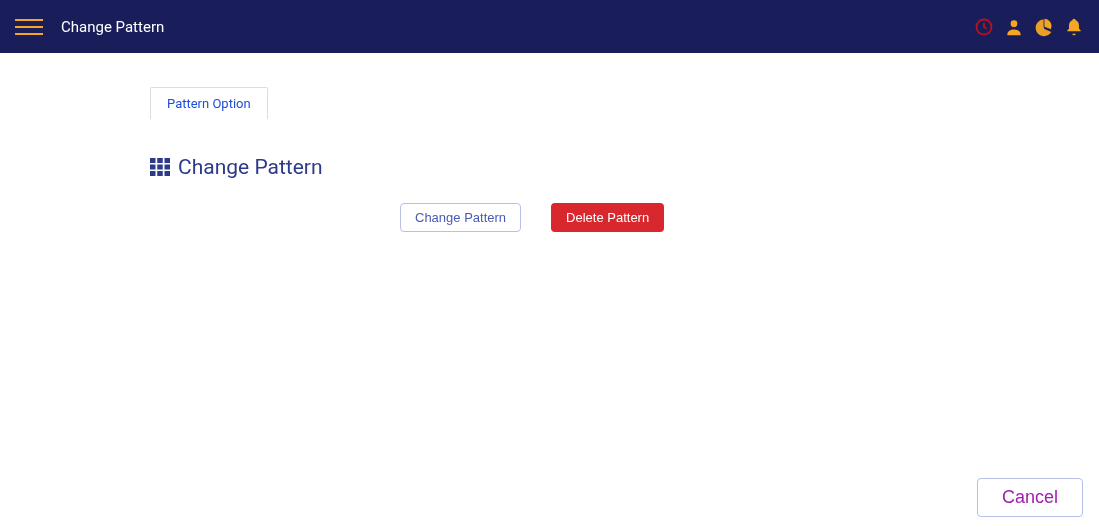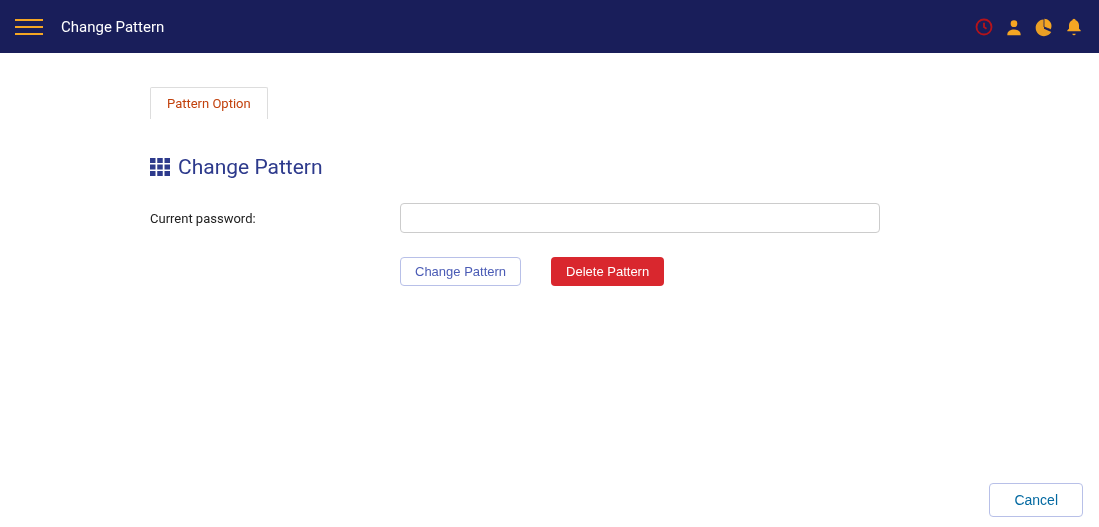--- a/index.html
+++ b/index.html
@@ -57,21 +57,21 @@
     }
     .tab-bar {
       display: flex;
     }
     .tab {
       border: 1px solid #ddd;
       border-bottom: none;
       background: #fff;
       padding: 8px 16px;
       font-size: 13px;
-      color: #c2410c;
+      color: #1d4ed8;
       cursor: pointer;
       border-radius: 2px 2px 0 0;
     }
     .section-header {
       display: flex;
       align-items: center;
       gap: 8px;
       margin-top: 36px;
       margin-bottom: 24px;
     }
@@ -126,23 +126,23 @@
       margin-left: 16px;
     }
     .footer {
       position: absolute;
       bottom: 10px;
       right: 16px;
     }
     .btn-cancel {
       background: #fff;
       border: 1px solid #b8c0e8;
-      color: #0369a1;
+      color: #a21caf;
       padding: 8px 24px;
-      font-size: 14px;
+      font-size: 18px;
       border-radius: 4px;
       cursor: pointer;
     }
   </style>
 </head>
 <body>
 
 <div class="header">
   <div class="header-left">
     <div class="hamburger">
@@ -186,24 +186,20 @@
       <rect x="0" y="6.5" width="5.5" height="5"></rect>
       <rect x="7.25" y="6.5" width="5.5" height="5"></rect>
       <rect x="14.5" y="6.5" width="5.5" height="5"></rect>
       <rect x="0" y="13" width="5.5" height="5"></rect>
       <rect x="7.25" y="13" width="5.5" height="5"></rect>
       <rect x="14.5" y="13" width="5.5" height="5"></rect>
     </svg>
     <div class="section-title">Change Pattern</div>
   </div>
 
-  <div class="form-row">
-    <label class="form-label">Current password:</label>
-    <input type="password" class="form-input" value="" style="">
-  </div>
 
   <div class="button-row">
     <button class="btn btn-outline">Change Pattern</button>
     <button class="btn btn-danger">Delete Pattern</button>
   </div>
 </div>
 
 <div class="footer">
   <button class="btn-cancel">Cancel</button>
 </div>

